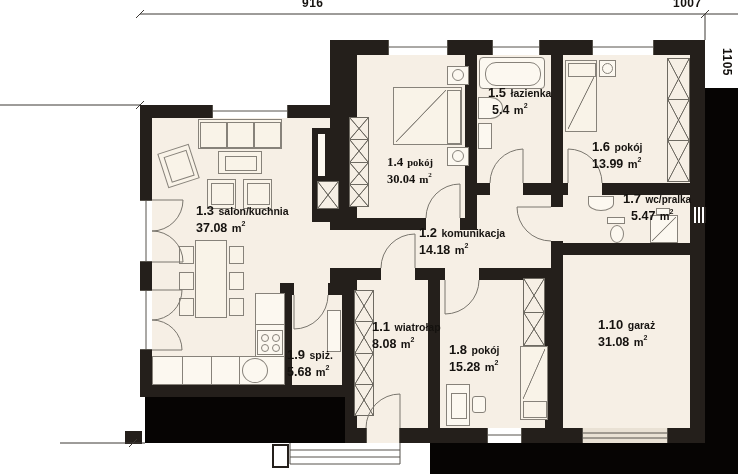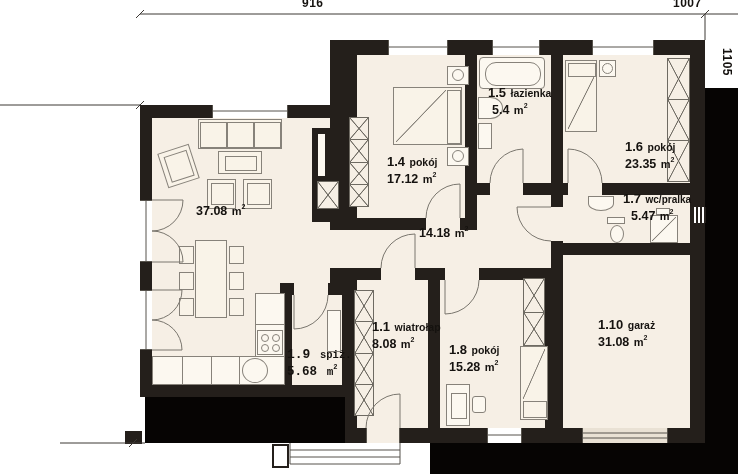--- a/index.html
+++ b/index.html
@@ -221,46 +221,48 @@
       <path d="M445 280 L445 314 M445 314 A34 34 0 0 0 479 280"></path>
       <path d="M460 218 L460 184 M460 184 A34 34 0 0 0 426 218"></path>
       <path d="M523 183 L523 149 M523 149 A34 34 0 0 0 490 183"></path>
       <path d="M568 183 L568 149 M568 149 A34 34 0 0 1 602 183"></path>
       <path d="M551 207 L517 207 M517 207 A34 34 0 0 0 551 241"></path>
       <path d="M400 428 L400 394 M400 394 A34 34 0 0 0 366 428"></path>
     </g>
   </svg>
 
   <div class="label" style="left:196px;top:202px;">
+    <div><span class="rid">1.3</span> <span class="rname">salon/kuchnia</span></div>
     <div><span class="area">37.08</span> <span class="unit">m</span><sup>2</sup></div>
   </div>
-  <div class="label" style="left:387px;top:153px;">
+  <div class="label" style="left:387px;top:153px;font-family:Liberation Serif, serif;">
     <div><span class="rid">1.4</span> <span class="rname">pokój</span></div>
-    <div><span class="area">17.12</span> <span class="unit">m</span><sup>2</sup></div>
+    <div><span class="area">30.04</span> <span class="unit">m</span><sup>2</sup></div>
   </div>
   <div class="label" style="left:488px;top:84px;">
     <div><span class="rid">1.5</span> <span class="rname">łazienka</span></div>
     <div style="padding-left:4px;"><span class="area">5.4</span> <span class="unit">m</span><sup>2</sup></div>
   </div>
-  <div class="label" style="left:625px;top:138px;">
+  <div class="label" style="left:592px;top:138px;">
     <div><span class="rid">1.6</span> <span class="rname">pokój</span></div>
-    <div><span class="area">23.35</span> <span class="unit">m</span><sup>2</sup></div>
+    <div><span class="area">13.99</span> <span class="unit">m</span><sup>2</sup></div>
   </div>
   <div class="label" style="left:623px;top:190px;">
     <div><span class="rid">1.7</span> <span class="rname" style="font-size:10px;">wc/pralka</span></div>
     <div style="padding-left:8px;"><span class="area">5.47</span> <span class="unit">m</span><sup>2</sup></div>
   </div>
   <div class="label" style="left:419px;top:224px;">
+    <div><span class="rid">1.2</span> <span class="rname">komunikacja</span></div>
     <div><span class="area">14.18</span> <span class="unit">m</span><sup>2</sup></div>
   </div>
   <div class="label" style="left:372px;top:318px;">
     <div><span class="rid">1.1</span> <span class="rname">wiatrołap</span></div>
     <div><span class="area">8.08</span> <span class="unit">m</span><sup>2</sup></div>
   </div>
-  <div class="label" style="left:287px;top:346px;font-family:Liberation Mono, monospace;">
+  <div class="label" style="left:287px;top:346px;">
     <div><span class="rid">1.9</span> <span class="rname">spiż.</span></div>
     <div><span class="area">5.68</span> <span class="unit">m</span><sup>2</sup></div>
   </div>
   <div class="label" style="left:449px;top:341px;">
     <div><span class="rid">1.8</span> <span class="rname">pokój</span></div>
     <div><span class="area">15.28</span> <span class="unit">m</span><sup>2</sup></div>
   </div>
   <div class="label" style="left:598px;top:316px;">
     <div><span class="rid">1.10</span> <span class="rname">garaż</span></div>
     <div><span class="area">31.08</span> <span class="unit">m</span><sup>2</sup></div>

